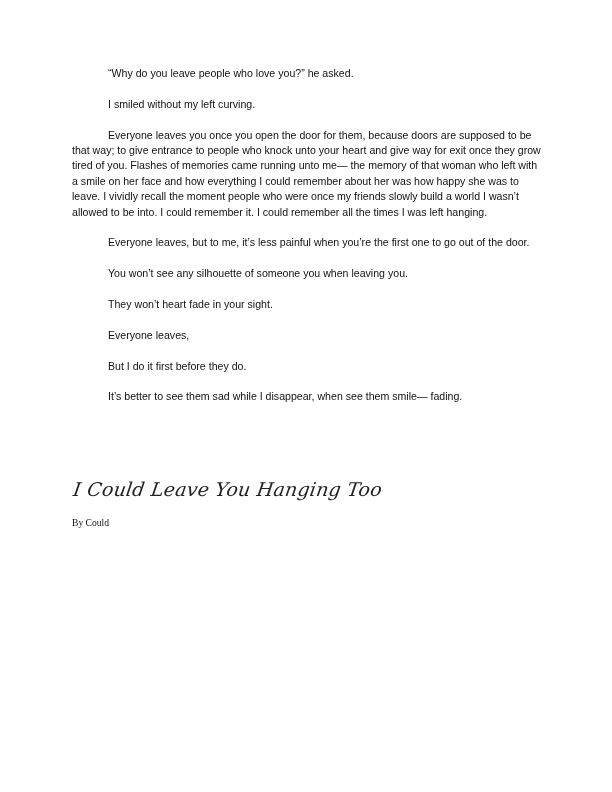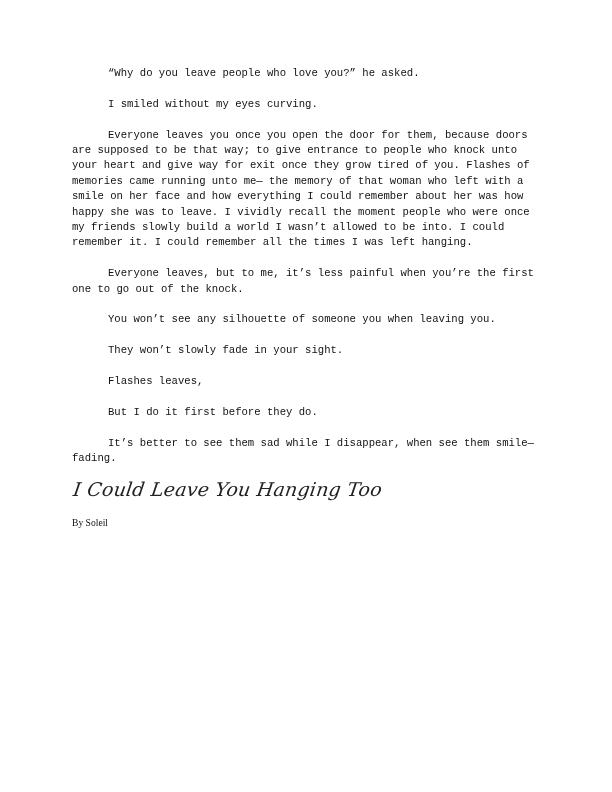--- a/index.html
+++ b/index.html
@@ -2,21 +2,21 @@
 <html><head>
   <meta charset="utf-8">
   <style>
     html, body { margin: 0; padding: 0; background: #ffffff; }
     body { width: 612px; height: 792px; position: relative; overflow: hidden; }
     .page {
       position: absolute; left: 0; top: 0; width: 612px; height: 792px; background: #ffffff;
     }
     .body-text {
       position: absolute; left: 72px; top: 66px; width: 470px;
-      font-family: Liberation Mono, monospace;
+      font-family: Liberation Sans, sans-serif;
       font-size: 10.6px; line-height: 15.4px; color: #111111;
     }
     .para { margin: 0 0 15.4px 0; text-indent: 36px; }
     .title {
       position: absolute; left: 72px; top: 478px;
       font-family: "DejaVu Serif", "Liberation Serif", serif;
       font-style: italic; font-size: 19px; color: #222222;
       letter-spacing: 0.2px; transform: skewX(-8deg); transform-origin: left bottom;
       font-weight: normal;
     }
@@ -25,25 +25,25 @@
       font-family: "Liberation Serif", "DejaVu Serif", serif;
       font-size: 9.6px; color: #111111;
     }
   </style>
 </head>
 <body>
 
 <div class="page">
   <div class="body-text">
     <p class="para">“Why do you leave people who love you?” he asked.</p>
-    <p class="para">I smiled without my eyes curving.</p>
+    <p class="para">I smiled without my left curving.</p>
     <p class="para">Everyone leaves you once you open the door for them, because doors are supposed to be that way; to give entrance to people who knock unto your heart and give way for exit once they grow tired of you. Flashes of memories came running unto me— the memory of that woman who left with a smile on her face and how everything I could remember about her was how happy she was to leave. I vividly recall the moment people who were once my friends slowly build a world I wasn’t allowed to be into. I could remember it. I could remember all the times I was left hanging.</p>
-    <p class="para">Everyone leaves, but to me, it’s less painful when you’re the first one to go out of the knock.</p>
+    <p class="para">Everyone leaves, but to me, it’s less painful when you’re the first one to go out of the door.</p>
     <p class="para">You won’t see any silhouette of someone you when leaving you.</p>
-    <p class="para">They won’t slowly fade in your sight.</p>
-    <p class="para">Flashes leaves,</p>
+    <p class="para">They won’t heart fade in your sight.</p>
+    <p class="para">Everyone leaves,</p>
     <p class="para">But I do it first before they do.</p>
     <p class="para">It’s better to see them sad while I disappear, when see them smile— fading.</p>
   </div>
 
   <div class="title">I Could Leave You Hanging Too</div>
-  <div class="byline">By Soleil</div>
+  <div class="byline">By Could</div>
 </div>
 
 </body></html>

